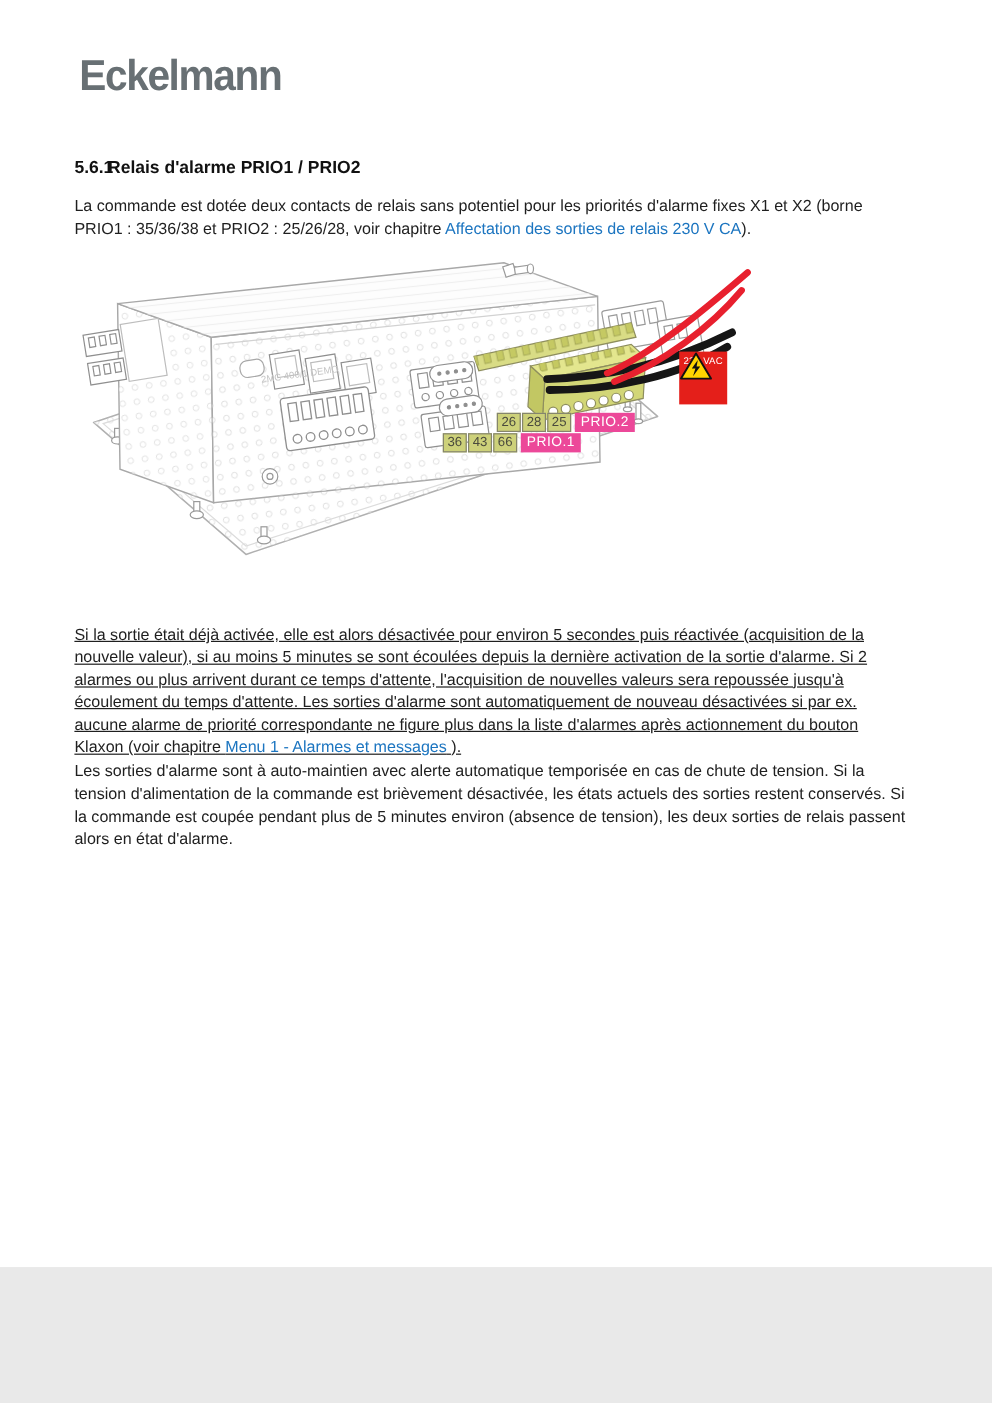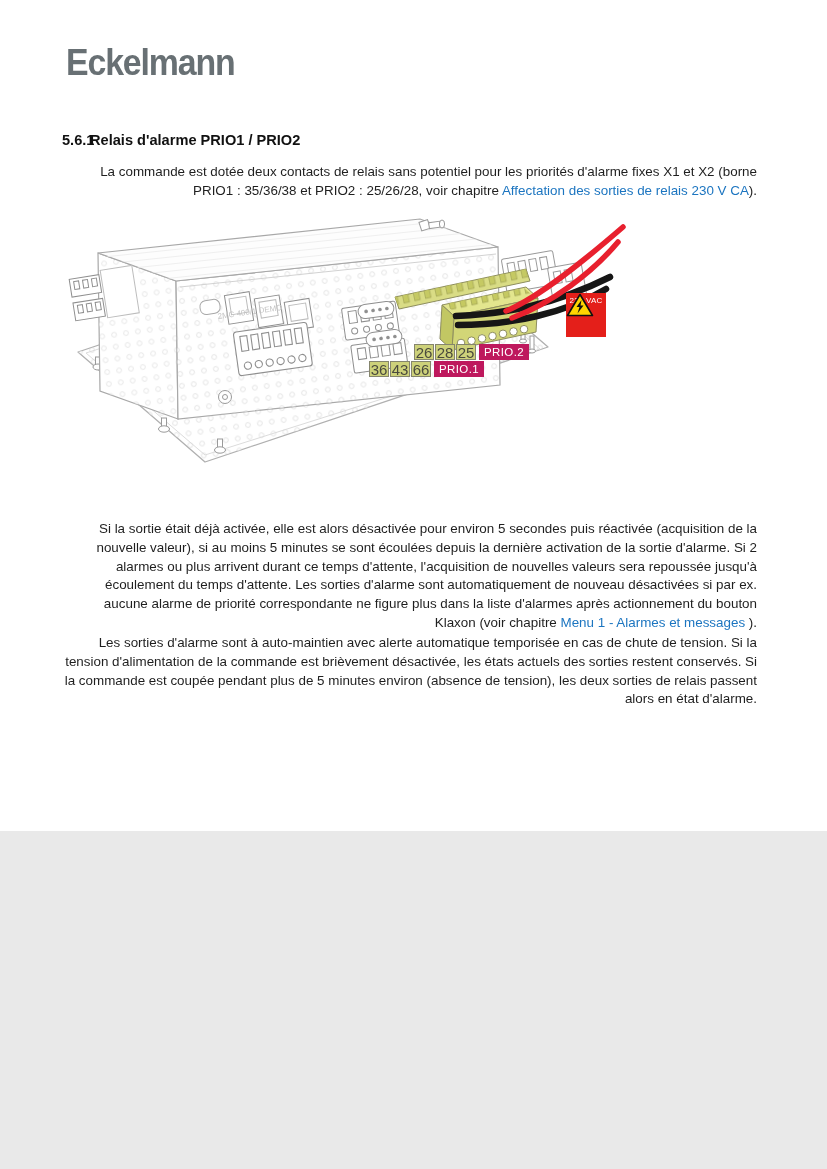--- a/index.html
+++ b/index.html
@@ -1,46 +1,46 @@
 <!DOCTYPE html>
 <html><head>
 <meta charset="utf-8">
 <style>
   html,body{margin:0;padding:0;background:#e9e9e9;}
   .page{
-    position:relative;width:827px;height:831px;margin:0 auto;background:#fff;
+    position:relative;width:827px;height:1056px;margin:0 auto;background:#fff;
     font-family:"Liberation Sans","DejaVu Sans",sans-serif;color:#1f1f1f;overflow:hidden;
   }
   .abs{position:absolute;}
   .logo{
     left:66px;top:42px;font-size:36px;font-weight:bold;color:#687074;
     letter-spacing:-1.2px;transform:scaleX(.94);transform-origin:left top;white-space:nowrap;
   }
   .heading{left:62px;top:132px;font-size:14.6px;font-weight:bold;color:#111;white-space:nowrap;}
   .heading .hnum{display:inline-block;width:28px;}
-  .para{left:62px;width:695px;font-size:13.4px;line-height:18.8px;text-align:right;}
-  .p1{top:163px;} .p2{top:463px;} .p3{top:520px;} .p4{top:634px;}
+  .para{left:62px;width:695px;font-size:13.4px;line-height:18.8px;text-align:left;}
+  .p1{top:163px;} .p2{top:463px;} .p3{top:520px;text-decoration:underline;} .p4{top:634px;}
   a.doclink{color:#1c75c0;text-decoration:none;cursor:pointer;}
   .figure{left:68px;top:215px;width:715px;height:252px;}
   .figure svg{position:absolute;left:0;top:0;}
   
   .vac{
     position:absolute;left:498px;top:78px;width:40px;height:44px;background:#e41f1a;
     display:flex;flex-direction:column;align-items:center;justify-content:flex-start;
   }
   .vac .vactxt{color:#fff;font-size:8px;margin-top:3px;letter-spacing:.2px;white-space:nowrap;}
   
   .priorow{position:absolute;display:flex;gap:1px;align-items:stretch;height:16px;}
   .prio2row{left:346px;top:129px;} .prio1row{left:301px;top:146px;}
   .tcell{
     width:20px;background:#cdd17a;border:1px solid #85856d;box-sizing:border-box;
-    color:#4a4a3d;font-size:15px;display:flex;align-items:center;justify-content:center;
+    color:#4a4a3d;font-size:11px;display:flex;align-items:center;justify-content:center;
   }
   .tname{
-    background:#be185d;color:#fff;font-size:11.5px;padding:0 5px;margin-left:2px;
+    background:#ec4899;color:#fff;font-size:11.5px;padding:0 5px;margin-left:2px;
     display:flex;align-items:center;letter-spacing:.4px;
   }
   .footer{
     left:71px;top:1122px;width:682px;display:flex;justify-content:space-between;
     font-size:12.4px;color:#1f1f1f;
   }
   .footer .fc{position:absolute;left:0;right:0;text-align:right;}
   .footer{position:absolute;}
   .footer span{position:relative;z-index:1;background:transparent;margin-left:33px;}
 </style>

